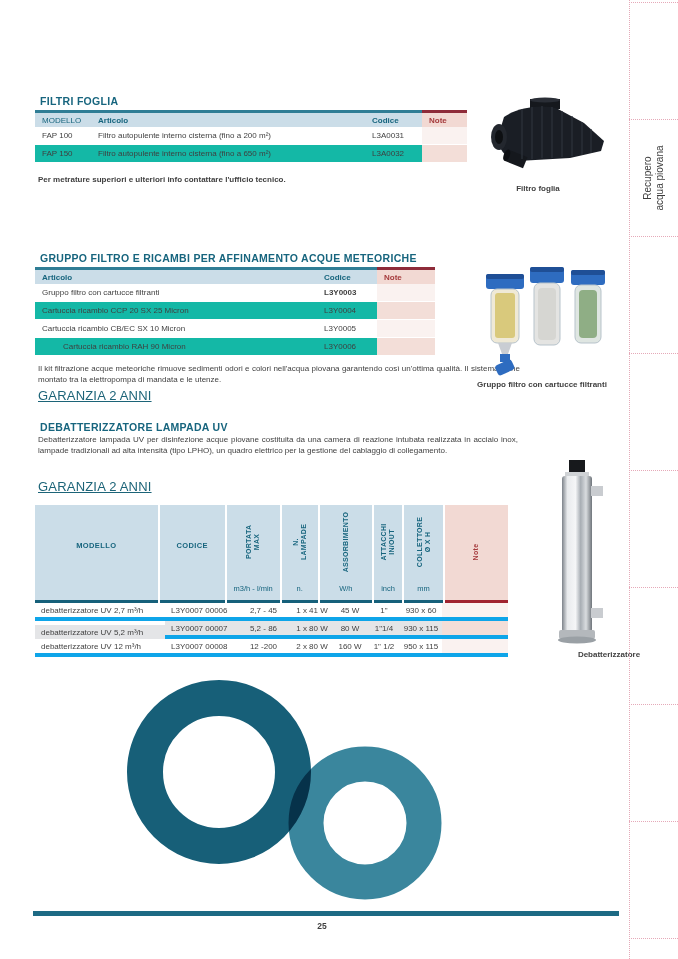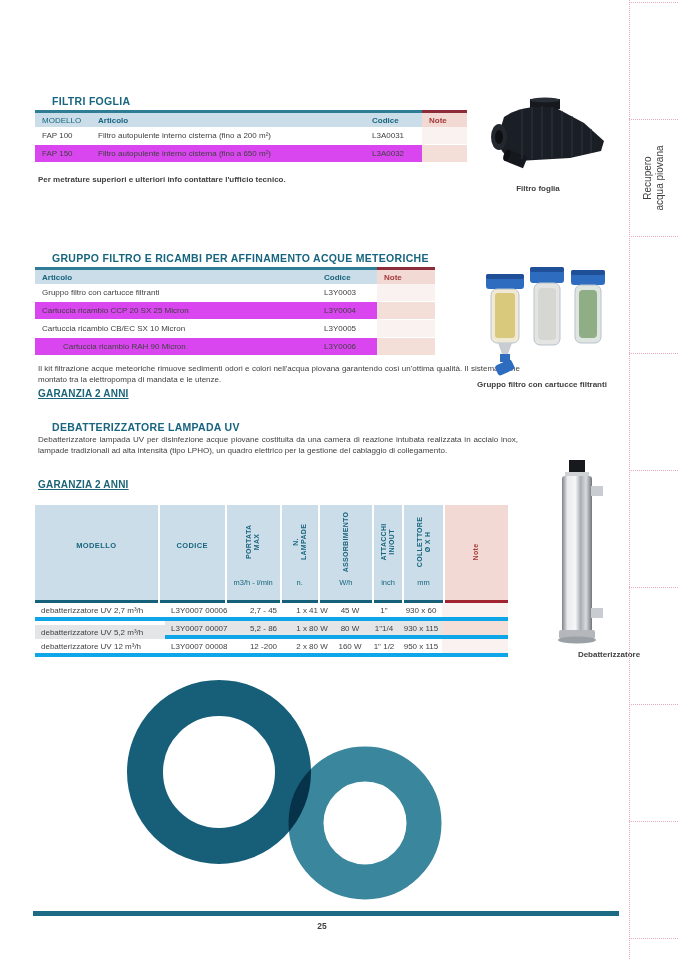--- a/index.html
+++ b/index.html
@@ -4,52 +4,52 @@
 <style>
   * { margin:0; padding:0; box-sizing:border-box; }
   html,body { background:#ffffff; }
   .page {
     position:relative; width:678px; height:959px; background:#ffffff;
     font-family:"Liberation Sans", sans-serif; color:#3f3f3f; overflow:hidden;
   }
   .abs { position:absolute; }
 
   
-  .sec-title { color:#17657E; font-weight:bold; font-size:10.5px; letter-spacing:.3px;margin-left:12px; }
+  .sec-title { color:#17657E; font-weight:bold; font-size:10.5px; letter-spacing:.3px; }
 
   
   .trow { display:flex; align-items:center; font-size:8px; }
   .hdr  { background:#CBDDE8; color:#17657E; height:17px; }
   .hdr .cell { border-top:3px solid #2F7D95; height:100%; display:flex; align-items:center; }
   .hdr .note-h { background:#F2D9D3; color:#A53A3C; border-top-color:#8E2B39; font-weight:bold; }
   .drow { height:18px; border-bottom:1px solid #fff; }
-  .drow.gray { background:#d946ef; }
+  .drow.gray { background:#14b8a6; }
   .cell { padding-left:7px; }
   .note-cell { height:100%; display:flex; align-items:center; }
   .note-faint { background:#FAF2F0; }
   .note-pink { background:#F3DED8; }
   .bold { font-weight:bold; }
 
   .footnote { font-size:8px; font-weight:bold; color:#3f3f3f; }
   .para { font-size:8px; line-height:10.5px; color:#3f3f3f; text-align:justify; }
-  .garanzia { font-size:10px; font-weight:bold; color:#1C6478; text-decoration:underline; letter-spacing:.2px; }
+  .garanzia { font-size:13px; font-weight:normal; color:#1C6478; text-decoration:underline; letter-spacing:.2px; }
   .caption { font-size:8px; font-weight:bold; color:#3f3f3f; text-align:center; }
 
   
   .uv { display:flex; }
   .uv-col { display:flex; flex-direction:column; border-right:2px solid #fff; }
   .uv-col:last-child { border-right:none; }
   .uv-head { background:#CBDDE8; height:95px; position:relative; color:#17657E; }
   .uv-head.pinkhead { background:#F2D9D3; color:#A53A3C; }
   .uv-vlab { position:absolute; top:37px; left:50%; transform:translate(-50%,-50%) rotate(-90deg);
              white-space:pre-line; font-size:7px; font-weight:bold; letter-spacing:.3px; text-align:center; line-height:8px; }
   .uv-vlab.notelab { top:47px; }
   .uv-hlab { position:absolute; top:0; left:0; right:0; height:80px; display:flex; align-items:center; justify-content:center;
              font-size:7.5px; font-weight:bold; letter-spacing:.4px; }
-  .uv-unit { position:absolute; bottom:10px; left:0; right:0; height:15px; display:flex; align-items:center; justify-content:center;
+  .uv-unit { position:absolute; bottom:4px; left:0; right:0; height:15px; display:flex; align-items:center; justify-content:center;
              font-size:7.5px; }
   .uv-bbar { height:3px; background:#16607A; }
   .uv-bbar.red { background:#A02430; }
   .uvrow { display:flex; font-size:8px; height:18px; align-items:center; border-bottom:4px solid #0ea5e9; }
   .uvrow .c { display:flex; align-items:center; justify-content:center; height:100%; }
   .uvrow .c.left { justify-content:flex-start; padding-left:6px; }
   .uvrow.gray .c:not(.np) { background:#E4E5E7; }
 
   
   .side-vline { position:absolute; left:629px; top:0; width:0; height:959px; border-left:1px dotted #E5A9B8; }
@@ -119,21 +119,21 @@
   <div class="abs sec-title" style="left:40px; top:252px;">GRUPPO FILTRO E RICAMBI PER AFFINAMENTO ACQUE METEORICHE</div>
 
   <div class="abs" style="left:35px; top:267px; width:400px;">
     <div class="trow hdr">
       <div class="cell bold" style="width:282px;">Articolo</div>
       <div class="cell bold" style="width:60px;">Codice</div>
       <div class="cell note-h" style="width:58px;">Note</div>
     </div>
     <div class="trow drow">
       <div class="cell" style="width:282px;">Gruppo filtro con cartucce filtranti</div>
-      <div class="cell" style="width:60px;">L3Y0003</div>
+      <div class="cell" style="width:60px;font-weight:bold;">L3Y0003</div>
       <div class="note-cell note-faint" style="width:58px;"></div>
     </div>
     <div class="trow drow gray">
       <div class="cell" style="width:282px;">Cartuccia ricambio CCP 20 SX 25 Micron</div>
       <div class="cell" style="width:60px;">L3Y0004</div>
       <div class="note-cell note-pink" style="width:58px;"></div>
     </div>
     <div class="trow drow">
       <div class="cell" style="width:282px;">Cartuccia ricambio CB/EC SX 10 Micron</div>
       <div class="cell" style="width:60px;">L3Y0005</div>

